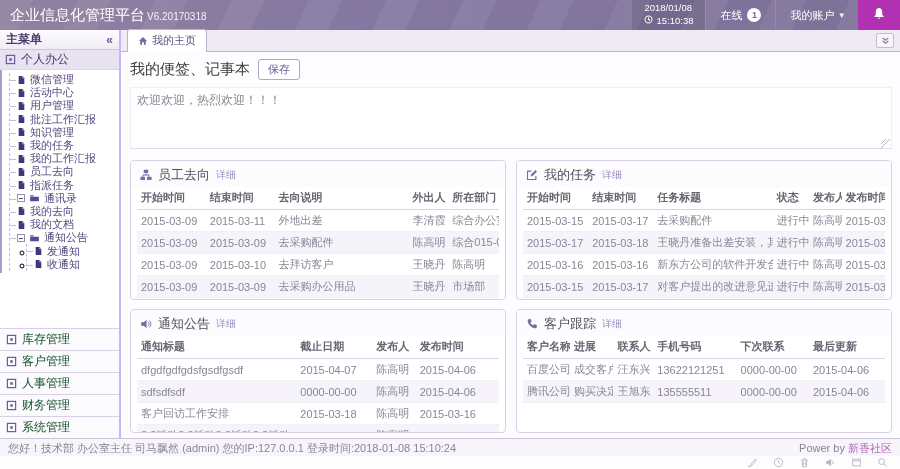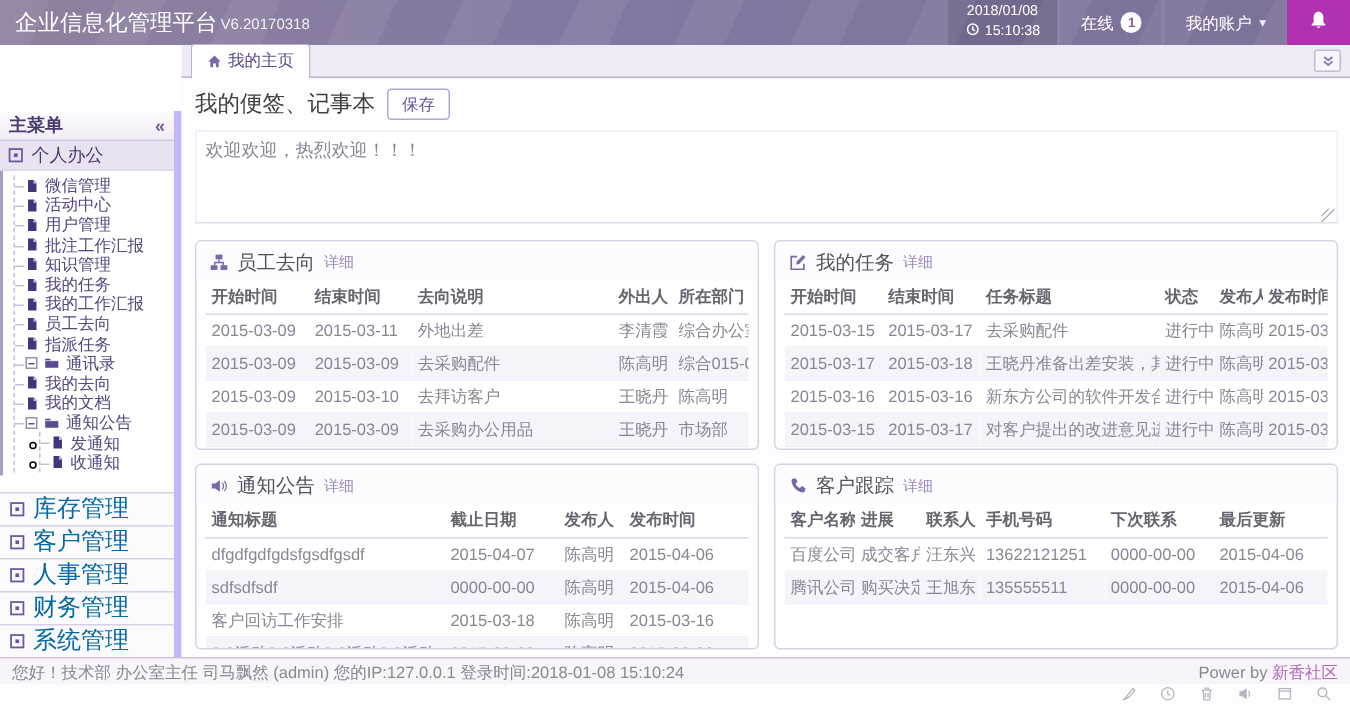--- a/index.html
+++ b/index.html
@@ -25,41 +25,41 @@
     font-size:9px; font-weight:bold; display:flex; align-items:center; justify-content:center; }
   .account { display:flex; align-items:center; padding:0 14px; font-size:11px;
     border-left:1px solid rgba(255,255,255,0.12); cursor:pointer; }
   .account::after { content:"▾"; font-size:9px; margin-left:5px; opacity:.9; }
   .bellbtn { width:42px; background:#b231b2; display:flex; align-items:center; justify-content:center; cursor:pointer; }
 
   
   .page-body { display:flex; height:408px; }
 
   
-  .sidebar { width:121px; background:#fff; border-right:5px solid #c4b5fd; display:flex; flex-direction:column;margin-top:44px; }
+  .sidebar { width:121px; background:#fff; border-right:2px solid #c4b5fd; display:flex; flex-direction:column; }
   .side-head { height:20px; display:flex; align-items:center; padding:0 6px; font-size:12px; font-weight:bold;
     color:#4a3a6e; background:linear-gradient(#fdfcfe,#f0ecf5); border-bottom:1px solid #cfc5df; }
   .side-head .collapse { margin-left:auto; color:#6a5a90; font-size:12px; cursor:pointer; }
   .side-section { height:20px; display:flex; align-items:center; gap:5px; padding:0 5px; font-size:12px;
     color:#4a3a6e; background:#e9e3f1; border-bottom:1px solid #ded5ea; cursor:pointer; }
   .side-section .sq { color:#6a55a0; display:flex; }
   .tree-wrap { flex:0 0 auto; padding:3px 2px 2px 4px; border-left:2px solid #a99cc8; }
   ul.tree { list-style:none; margin-left:3px; padding-left:7px; border-left:1px dashed #c6bdd8; }
   ul.tree ul { margin-left:9px; padding-left:7px; border-left:1px dashed #c6bdd8; }
   ul.tree li { position:relative; }
   ul.tree li::before { content:""; position:absolute; left:-7px; top:7px; width:6px; border-top:1px dashed #c6bdd8; }
   .tree-item { display:flex; align-items:center; gap:4px; height:13.2px; font-size:11px; color:#55477e;
     white-space:nowrap; cursor:pointer; }
   .tree-item .ico { display:flex; color:#43347c; flex:0 0 auto; }
   .tree-item .ico.folder { color:#5a4a96; }
   .minusbox { width:8px; height:8px; border:1px solid #9a8fae; background:#fff; position:relative; flex:0 0 auto; }
   .minusbox::after { content:""; position:absolute; left:1px; right:1px; top:3px; border-top:1px solid #5a4a7a; }
   .bottom-sections { margin-top:auto; }
-  .bottom-sections .acc { height:22px; display:flex; align-items:center; gap:5px; padding:0 6px; font-size:16px;
-    color:#0369a1; background:#fbfafd; border-top:1px solid #d8cfe4; cursor:pointer; }
+  .bottom-sections .acc { height:22px; display:flex; align-items:center; gap:5px; padding:0 6px; font-size:12px;
+    color:#14532d; background:#fbfafd; border-top:1px solid #d8cfe4; cursor:pointer; }
   .bottom-sections .acc .sq { color:#6a55a0; display:flex; }
 
   
   .main { flex:1; display:flex; flex-direction:column; min-width:0; }
   .tabbar { height:22px; background:#efeaf4; border-bottom:1px solid #bdb1d1; display:flex; align-items:flex-end; padding:0 6px; }
   .tab { background:#fff; border:1px solid #bdb1d1; border-bottom:none; border-radius:3px 3px 0 0;
     padding:3px 10px 4px; font-size:11px; color:#5a4a86; display:flex; align-items:center; gap:4px;
     position:relative; top:1px; cursor:pointer; }
   .tab .ico { display:flex; color:#7a68a8; }
   .tab-more { margin-left:auto; margin-bottom:3px; width:18px; height:15px; border:1px solid #c5bad6; background:#f8f5fb;

